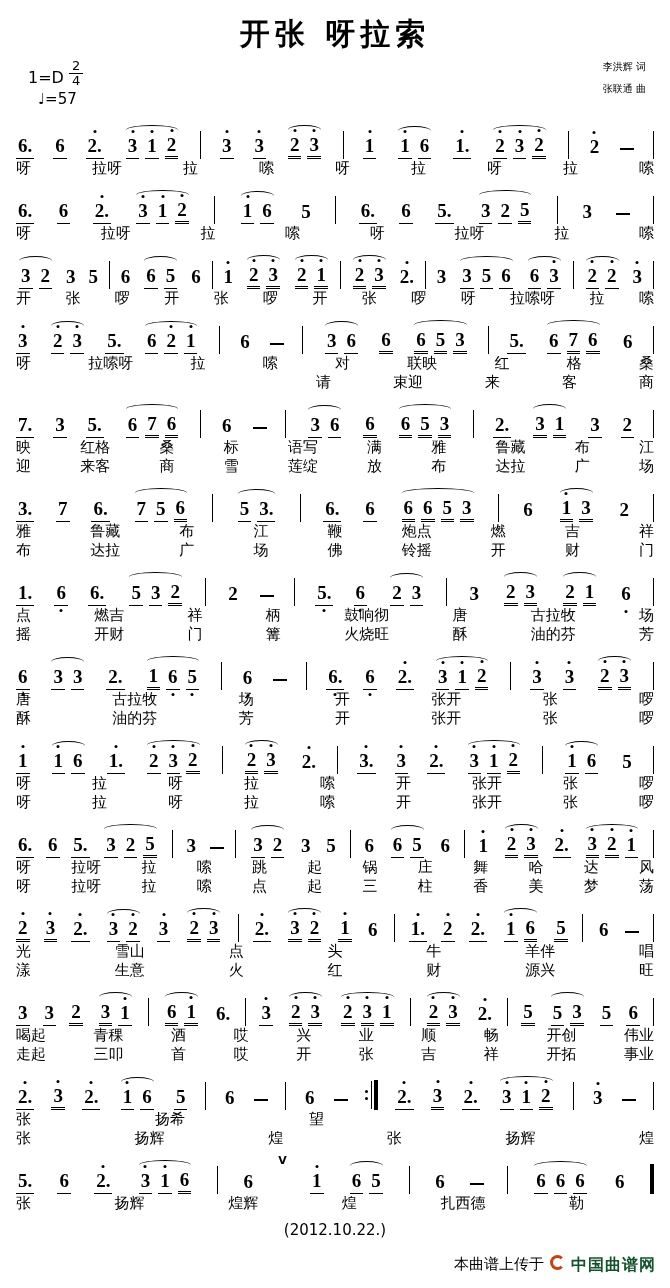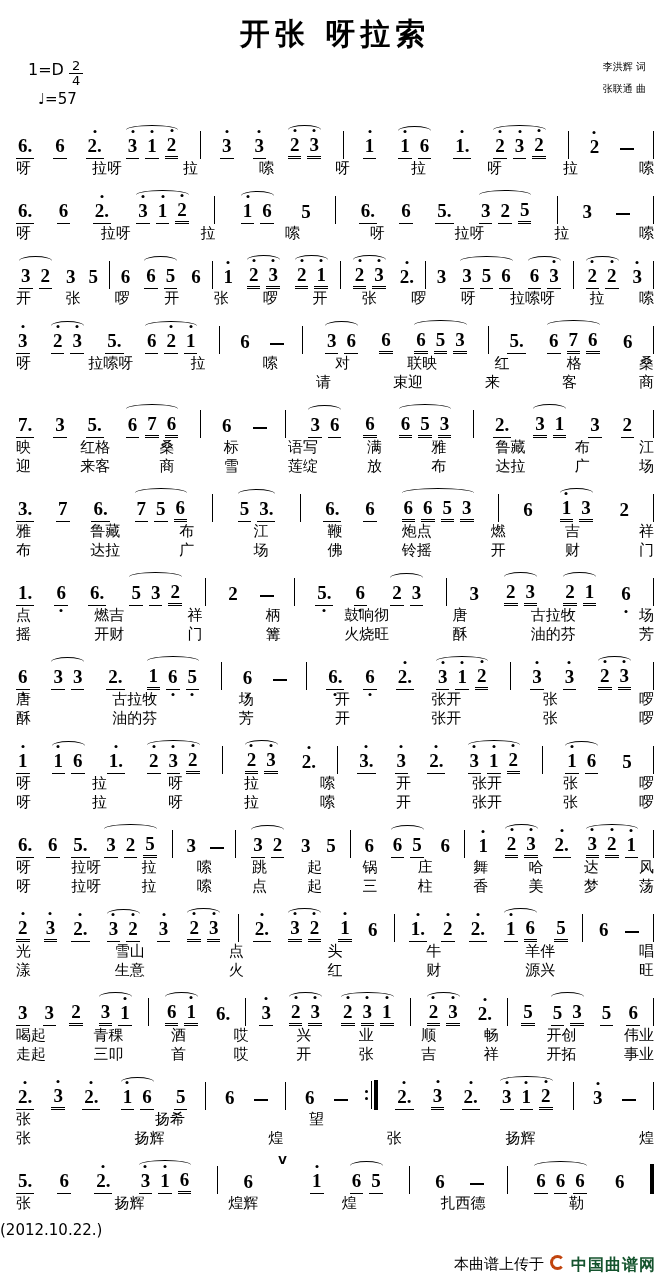--- a/index.html
+++ b/index.html
@@ -1,21 +1,21 @@
 <!DOCTYPE html>
 <html><head>
 <meta charset="utf-8">
 <style>
   html,body{margin:0;padding:0;}
   body{width:670px;height:1288px;background:#ffffff;color:#000;
        font-family:"DejaVu Sans",sans-serif;position:relative;overflow:hidden;}
   .title{text-align:center;font-size:30px;font-weight:bold;letter-spacing:5px;padding-top:14px;}
   .credits{position:absolute;top:56px;right:24px;font-size:10px;line-height:22px;text-align:left;}
   .keyblock{position:absolute;top:60px;left:28px;font-size:16px;}
-  .keyrow{display:flex;align-items:flex-start;gap:5px;}
+  .keyrow{display:flex;align-items:flex-end;gap:5px;}
   .frac{display:inline-flex;flex-direction:column;align-items:center;font-size:13px;line-height:12px;}
   .frac .num{border-bottom:1px solid #000;padding:0 3px 1px;}
   .frac .den{padding-top:1px;}
   .tempo{margin-top:3px;padding-left:10px;font-size:15px;}
   #score{padding:64px 16px 0 16px;}
   .system{margin-bottom:6px;}
   .notes-row{display:flex;justify-content:space-between;align-items:flex-end;height:40px;}
   .note{position:relative;font-family:"Liberation Serif","DejaVu Serif",serif;font-weight:700;
         font-size:19px;line-height:20px;padding:0 2px 2px 2px;white-space:nowrap;}
   .u1{border-bottom:1px solid #000;}
@@ -28,21 +28,21 @@
   .slur{position:relative;display:flex;align-items:flex-end;}
   .slur>.note{margin:0 3px;}
   .slur::before{content:"";position:absolute;left:3px;right:3px;top:-10px;height:9px;
                 border-top:1px solid #000;border-radius:50%;}
   .breath{font-size:11px;font-weight:700;align-self:flex-start;margin-top:0;}
   .repeat{display:flex;align-items:center;gap:2px;height:30px;}
   .rdots{display:flex;flex-direction:column;gap:4px;margin-right:1px;}
   .rdots i{width:3px;height:3px;background:#000;border-radius:50%;}
   .lyric-row{display:flex;justify-content:space-between;font-size:15px;line-height:19px;}
   .syl{white-space:pre;}
-  .footer-date{text-align:left;font-size:15px;margin-top:8px;}
+  .footer-date{text-align:center;font-size:15px;margin-top:8px;}
   .site-credit{position:absolute;right:14px;bottom:12px;display:flex;gap:6px;font-size:15px;}
   .site-name{font-weight:700;font-size:16px;letter-spacing:1px;}
   .logo{width:15px;height:15px;border-radius:50%;border:3px solid #c1440e;border-right-color:transparent;box-sizing:border-box;display:inline-block;}
 </style>
 </head>
 <body>
 
 <div class="page">
 
   <div class="title">开张 呀拉索</div>

